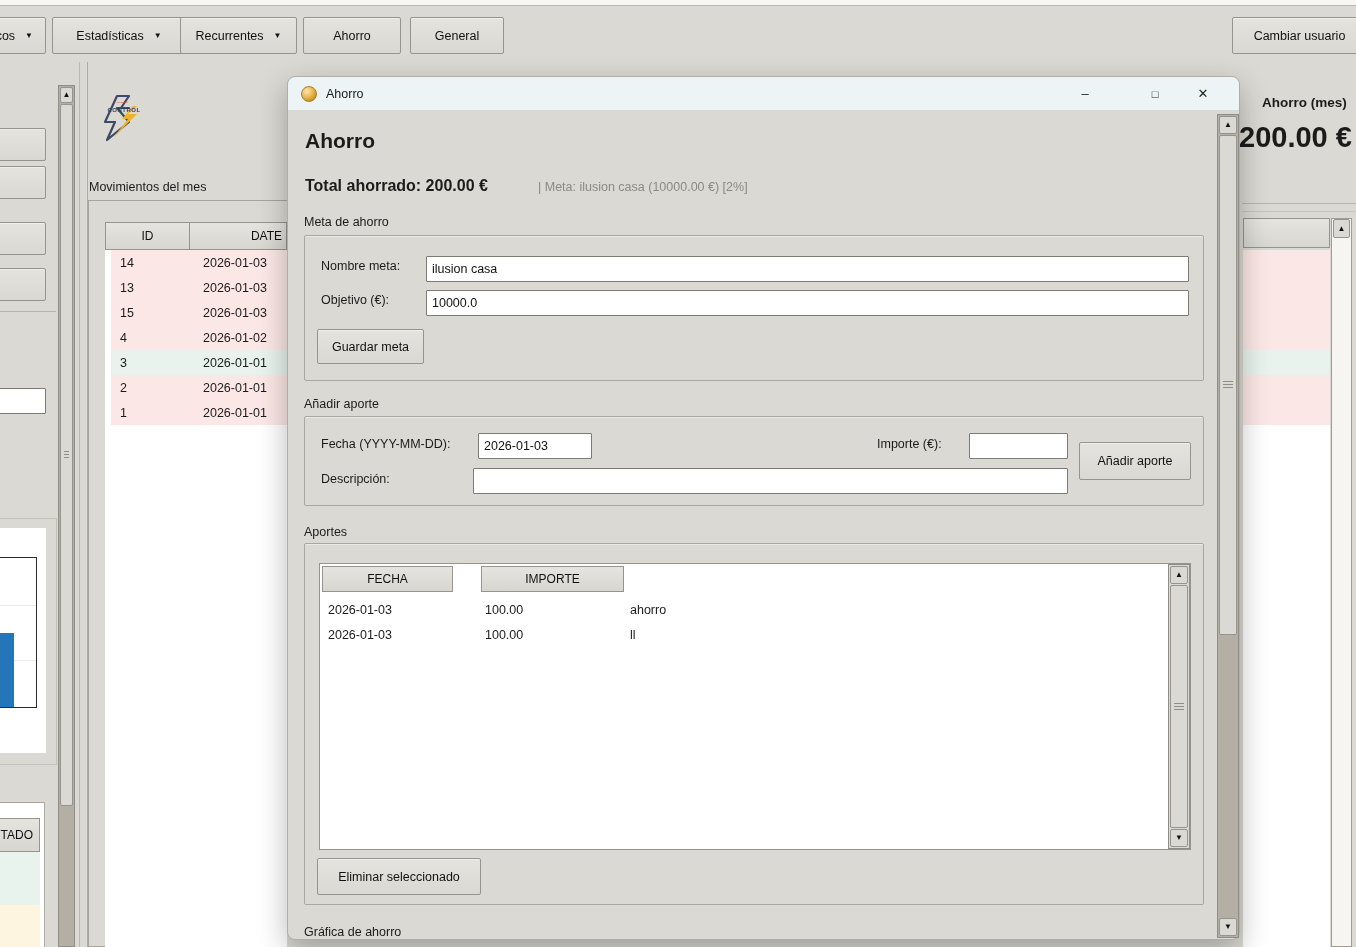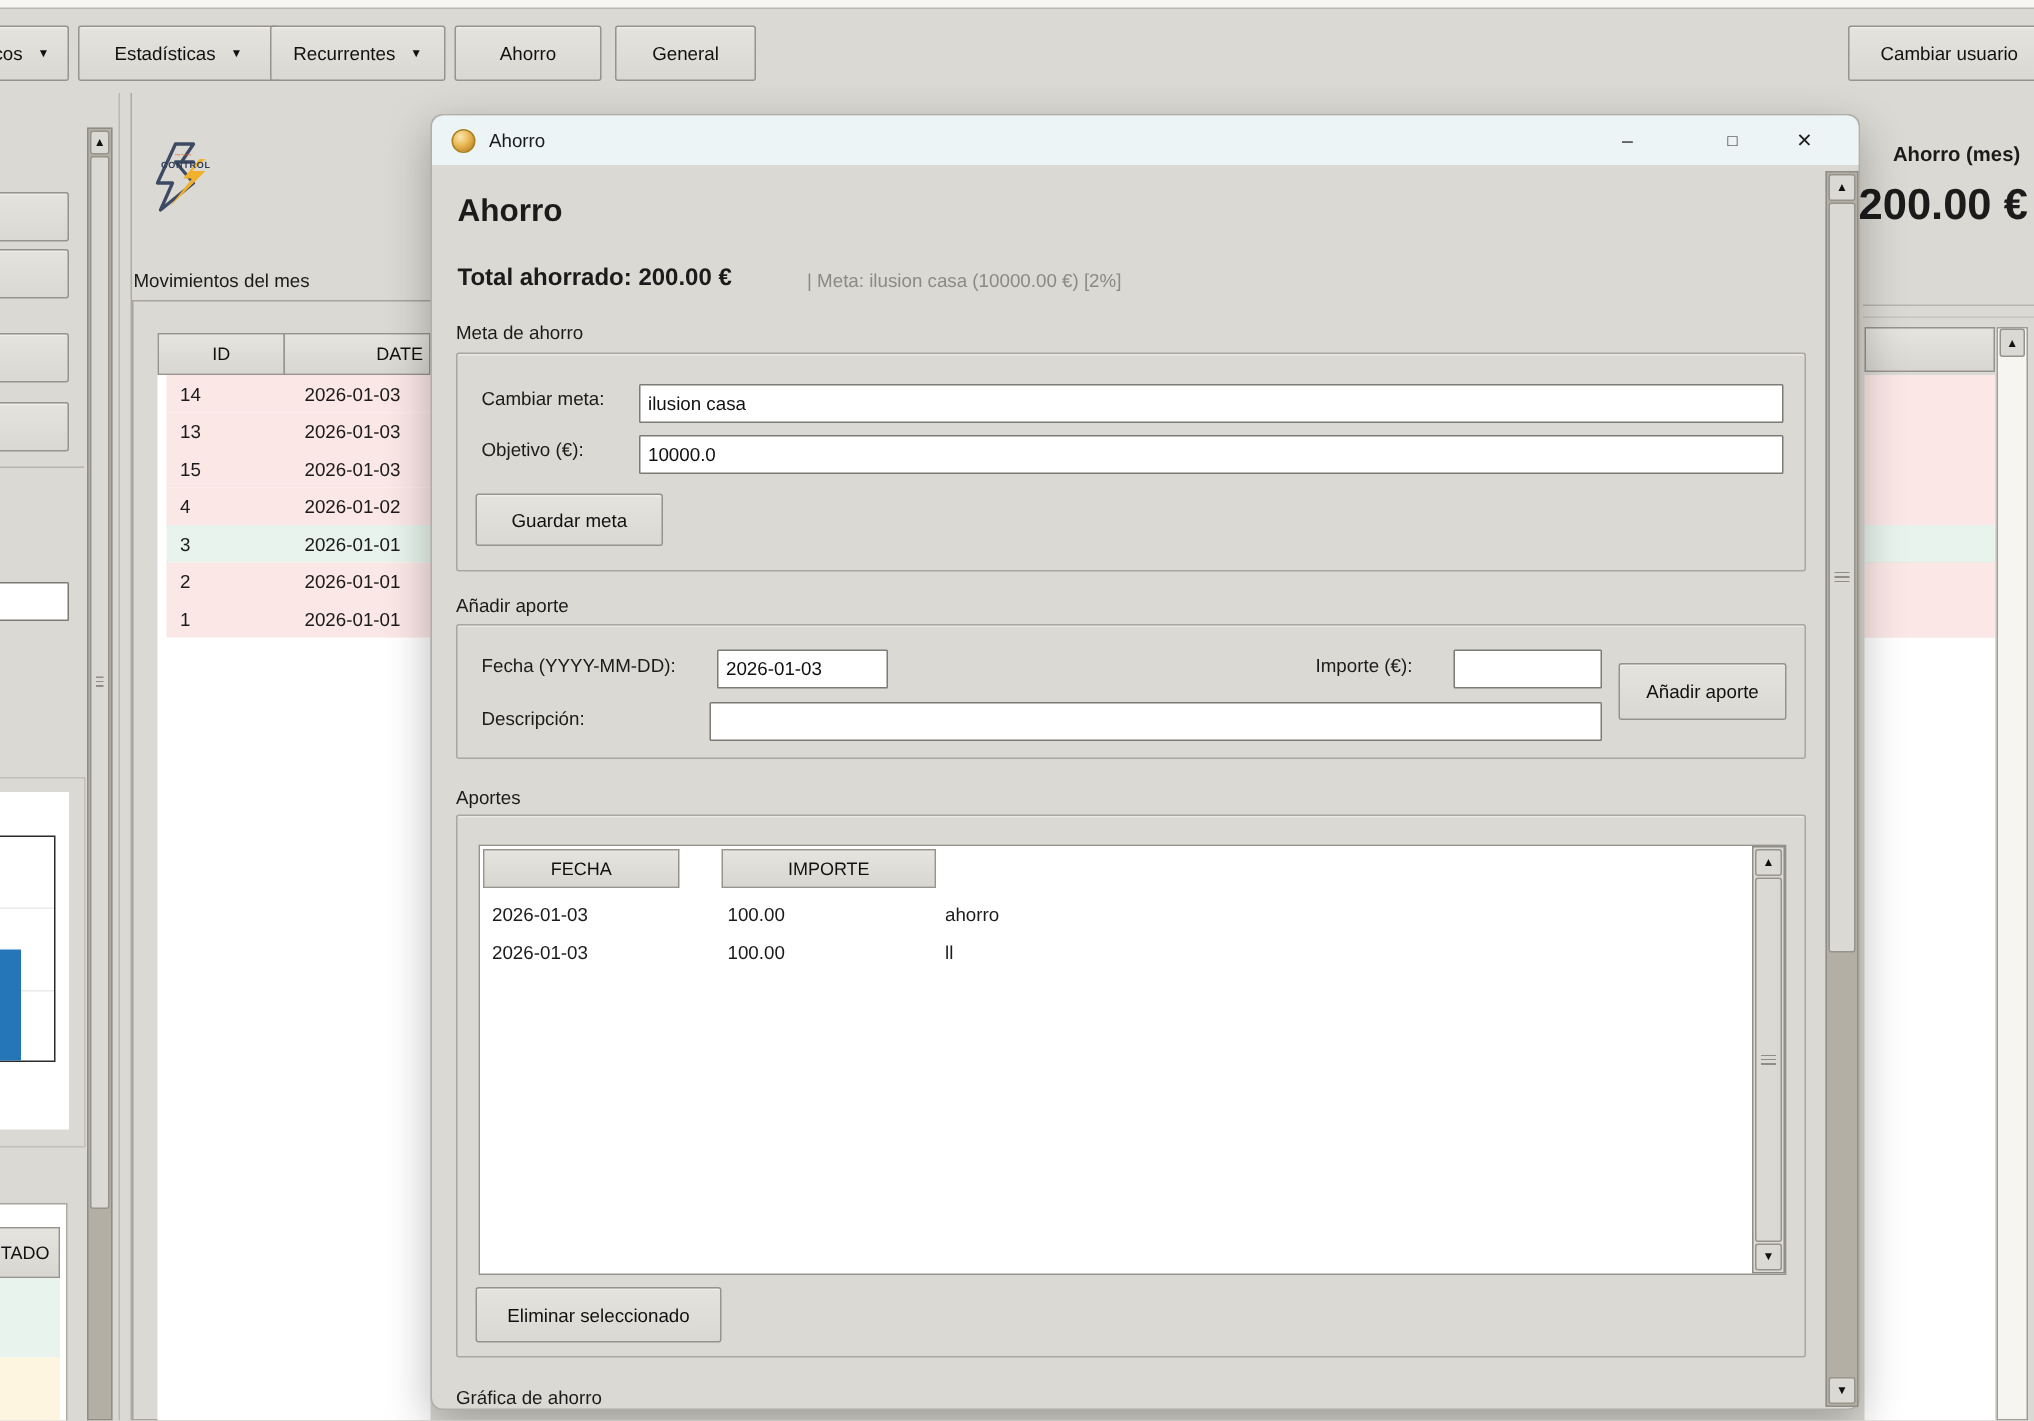--- a/index.html
+++ b/index.html
@@ -246,25 +246,25 @@
   <div class="winbtn" style="left:893px;">
     <span class="glyph-close">✕</span>
   </div>
 
   <div class="d-heading">Ahorro</div>
   <div class="d-total">Total ahorrado: 200.00 €</div>
   <div class="d-meta">| Meta: ilusion casa (10000.00 €) [2%]</div>
 
   <div class="dlg-label" style="left:16px;top:138px;">Meta de ahorro</div>
   <div class="groupbox" style="left:16px;top:158px;width:900px;height:146px;"></div>
-  <div class="dlg-label" style="left:33px;top:182px;">Cambiar meta:</div>
+  <div class="dlg-label" style="left:33px;top:182px;">Nombre meta:</div>
   <input class="entry" style="left: 138px; top: 179px; width: 763px; height: 26px;" value="ilusion casa">
   <div class="dlg-label" style="left:33px;top:216px;">Objetivo (€):</div>
   <input class="entry" style="left: 138px; top: 213px; width: 763px; height: 26px;" value="10000.0">
-  <div class="btn" style="left:29px;top:252px;width:125px;height:35px;">
+  <div class="btn" style="left:29px;top:252px;width:107px;height:35px;">
     <span>Guardar meta</span>
   </div>
 
   <div class="dlg-label" style="left:16px;top:320px;">Añadir aporte</div>
   <div class="groupbox" style="left:16px;top:339px;width:900px;height:90px;"></div>
   <div class="dlg-label" style="left:33px;top:360px;">Fecha (YYYY-MM-DD):</div>
   <input class="entry" style="left: 190px; top: 356px; width: 114px; height: 26px;" value="2026-01-03">
   <div class="dlg-label" style="left:589px;top:360px;">Importe (€):</div>
   <input class="entry" style="left: 681px; top: 356px; width: 99px; height: 26px;" value="">
   <div class="btn" style="left:791px;top:365px;width:112px;height:38px;">

